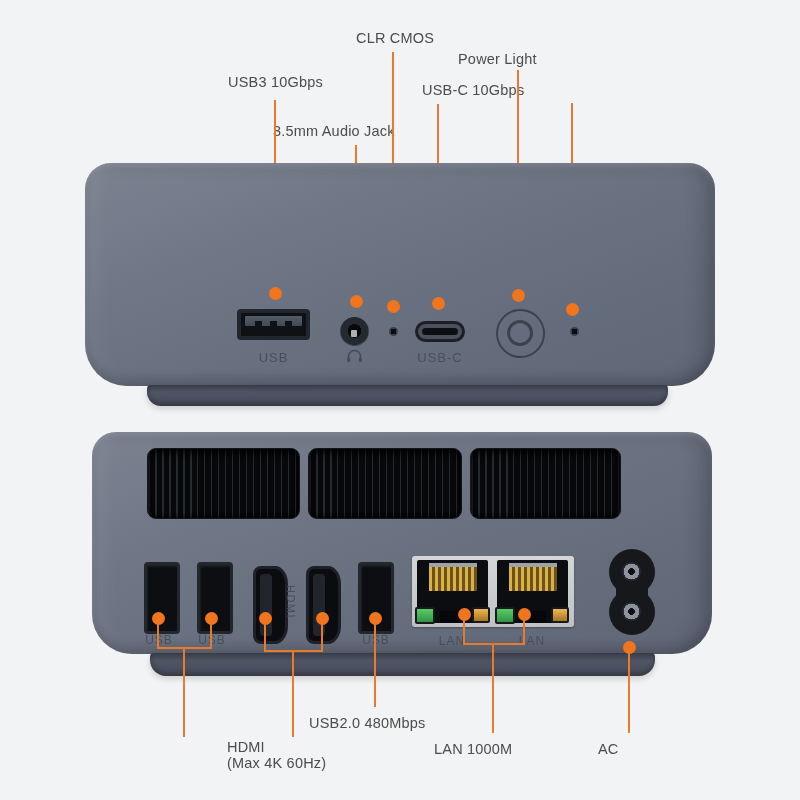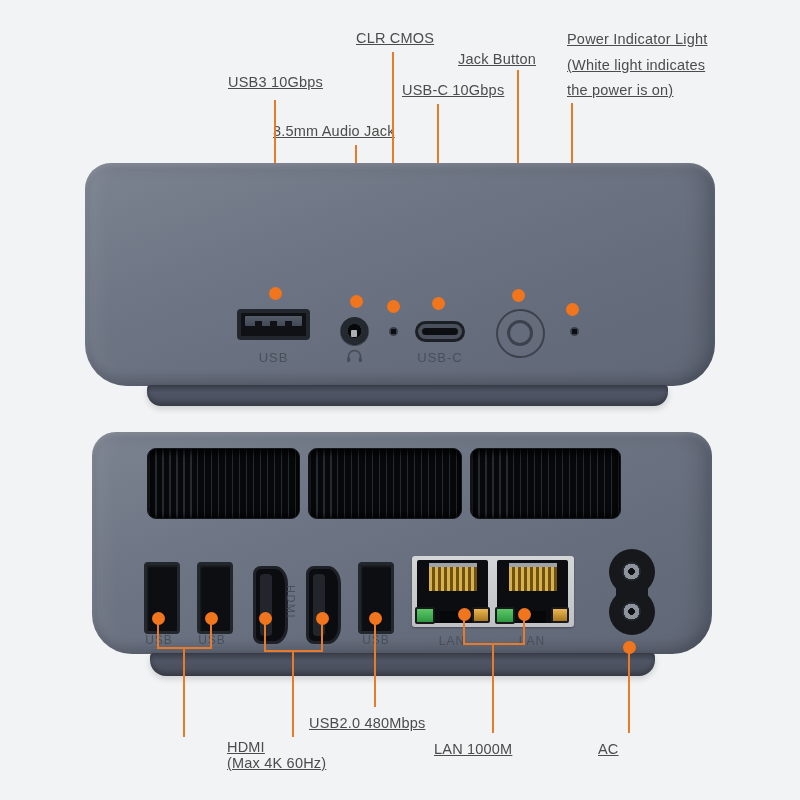--- a/index.html
+++ b/index.html
@@ -4,21 +4,21 @@
 <style>
   html,body{margin:0;padding:0;}
   .stage{
     position:relative; width:800px; height:800px;
     background:#f2f3f4; overflow:hidden;
     font-family:"Liberation Sans", sans-serif;
   }
   
   .co-text{
     position:absolute; color:#4c4c4c; font-size:14.5px; line-height:18px;
-    letter-spacing:.2px; white-space:nowrap;text-decoration:underline;
+    letter-spacing:.2px; white-space:nowrap;
   }
   .co-text.center{}
   .co-multi{line-height:25.5px;}
   
   .co-line{position:absolute; width:2px; background:#e87a2c;}
   .co-hline{position:absolute; height:2px; background:#e87a2c;}
   .co-dot{
     position:absolute; width:13px; height:13px; border-radius:50%;
     background:#f0751c; margin-left:-6.5px; margin-top:-6.5px; z-index:6;
   }
@@ -134,27 +134,22 @@
   }
 </style>
 </head>
 <body>
 
 <div class="stage">
 
   <div class="co-text center" style="left:228px;top:73px;width:100px;">USB3 10Gbps</div>
   <div class="co-text" style="left:273px;top:122px;">3.5mm Audio Jack</div>
   <div class="co-text" style="left:356px;top:29px;">CLR CMOS</div>
-  <div class="co-text" style="left:402px;top:81px;">USB-C 10Gbps</div>
-  <div class="co-text" style="left:458px;top:50px;">Jack Button</div>
-  <div class="co-text co-multi" style="left:567px;top:27px;width:170px;">
-    <div>Power Indicator Light</div>
-    <div>(White light indicates</div>
-    <div>the power is on)</div>
-  </div>
+  <div class="co-text" style="left:422px;top:81px;">USB-C 10Gbps</div>
+  <div class="co-text" style="left:458px;top:50px;">Power Light</div>
 
   <div class="co-line" style="left:274px;top:100px;height:187px;"></div>
   <div class="co-line" style="left:355px;top:145px;height:150px;"></div>
   <div class="co-line" style="left:392px;top:52px;height:248px;"></div>
   <div class="co-line" style="left:437px;top:104px;height:193px;"></div>
   <div class="co-line" style="left:517px;top:70px;height:219px;"></div>
   <div class="co-line" style="left:571px;top:103px;height:200px;"></div>
   <div class="co-dot" style="left:275px;top:293px;"></div>
   <div class="co-dot" style="left:356px;top:301px;"></div>
   <div class="co-dot" style="left:393px;top:306px;"></div>

